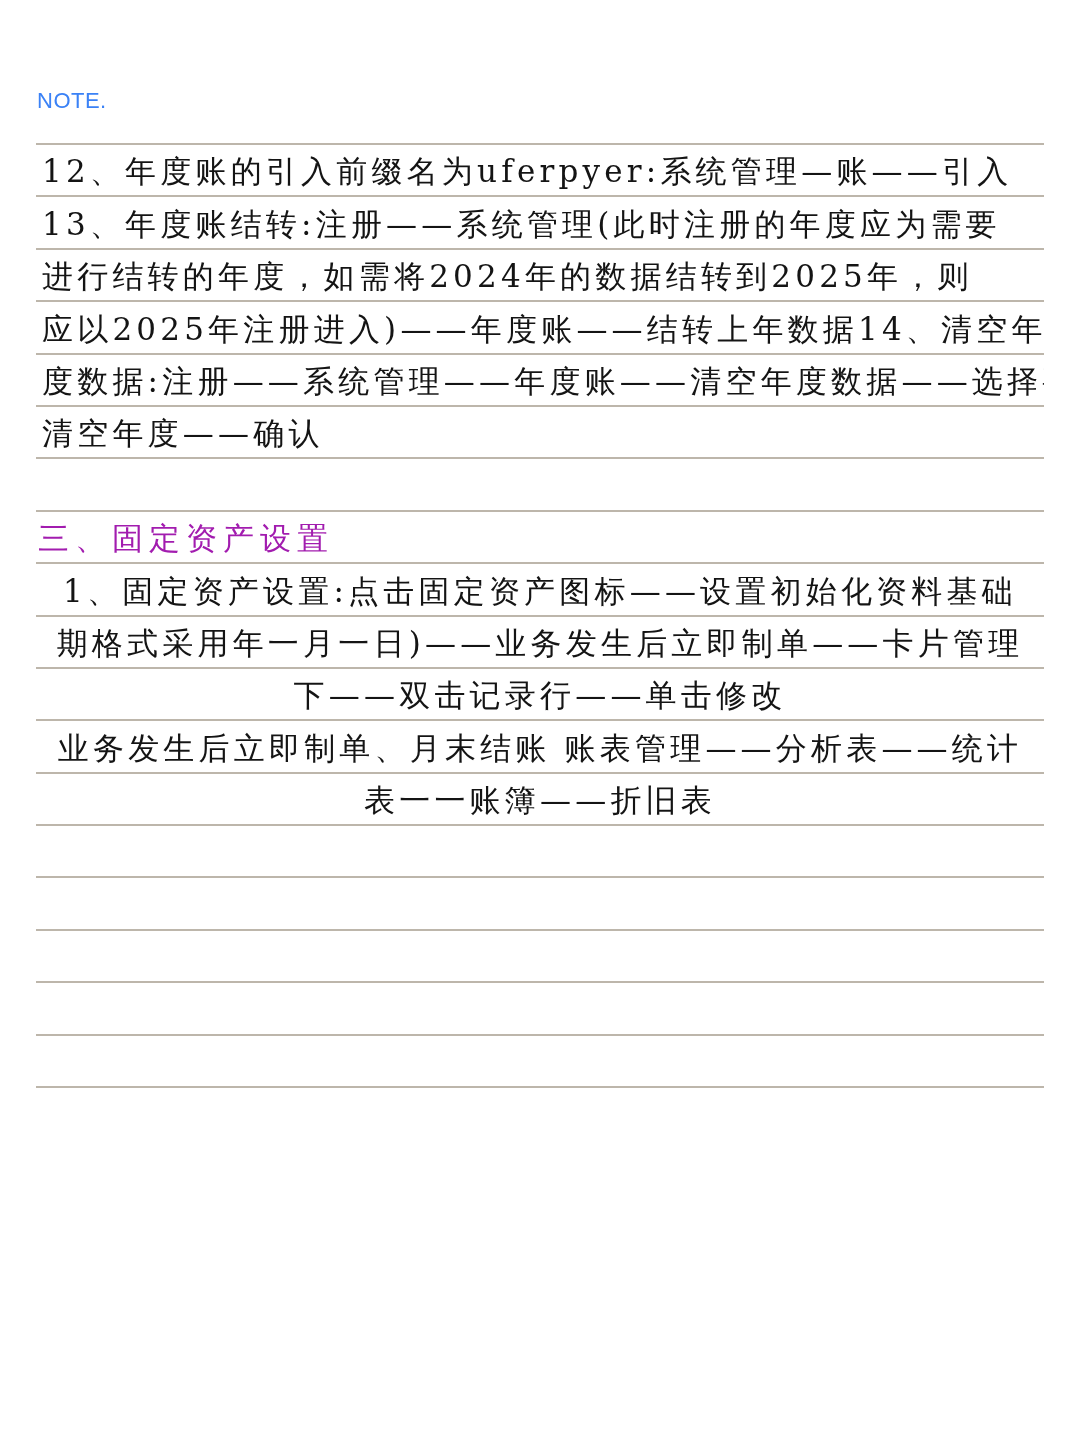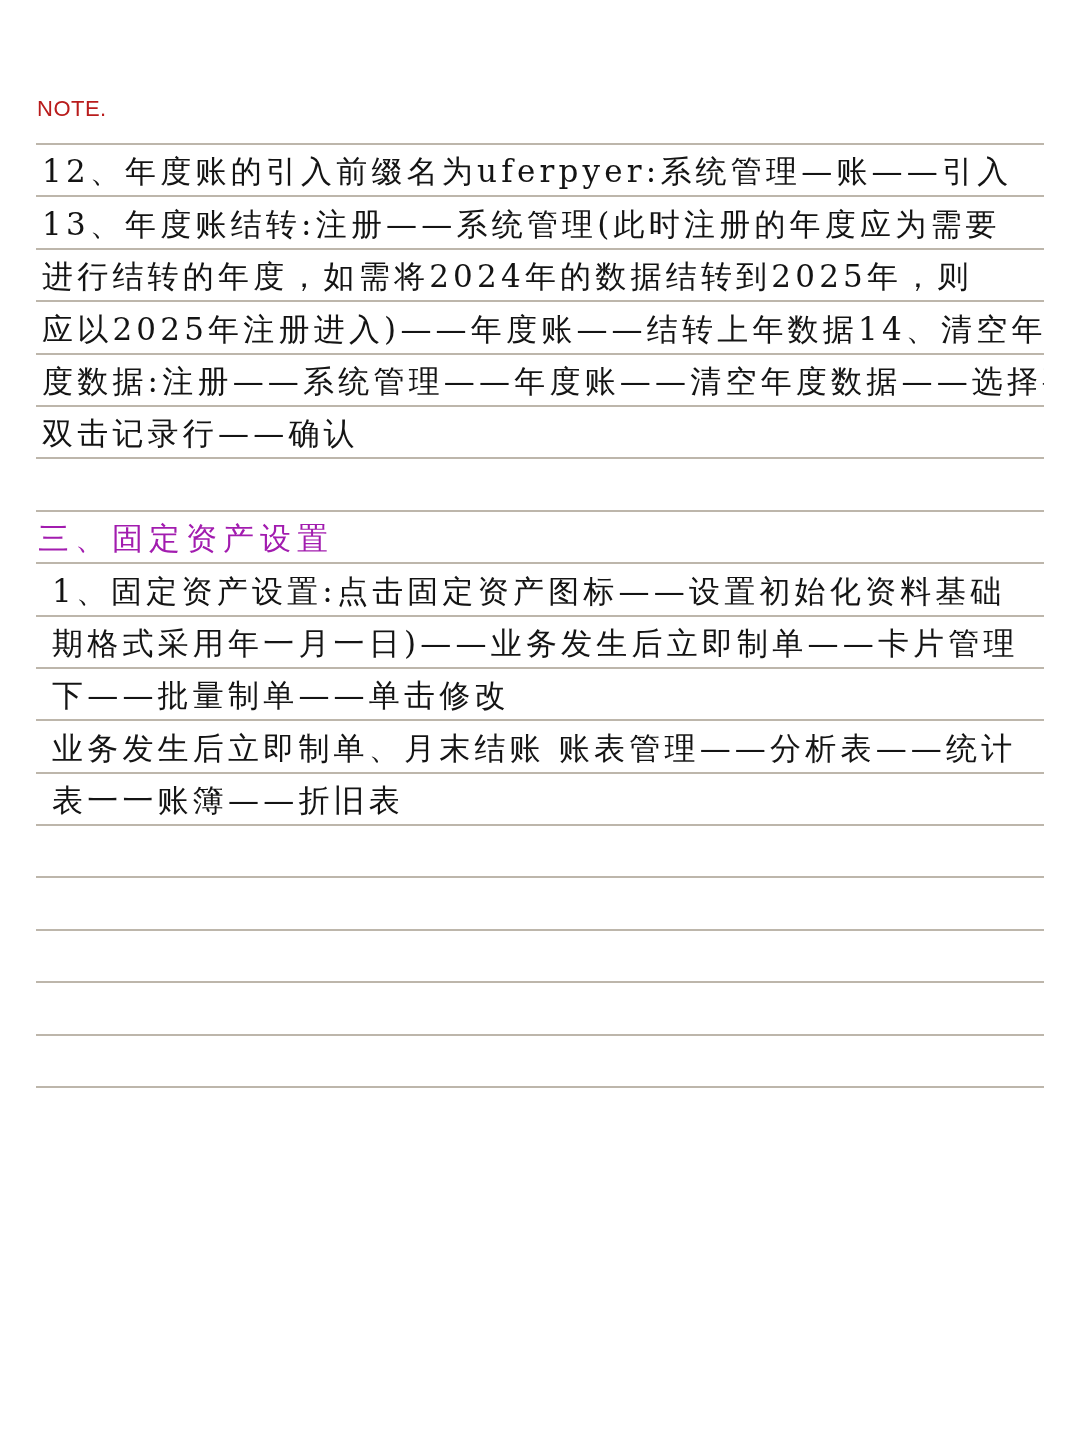--- a/index.html
+++ b/index.html
@@ -14,22 +14,21 @@
       overflow: hidden;
       font-family: "DejaVu Serif", "Liberation Serif", serif;
     }
     .note-label {
       position: absolute;
       left: 37px;
       top: 88px;
       font-family: "Liberation Sans", "DejaVu Sans", sans-serif;
       font-size: 22px;
       letter-spacing: 0.5px;
-      color: #b91c1c;
-      margin-top: 8px;
+      color: #3b82f6;
     }
     .paper {
       position: absolute;
       left: 36px;
       top: 143px;
       width: 1008px;
     }
     .row {
       position: relative;
       height: 52.4px;
@@ -51,21 +50,22 @@
       white-space: nowrap;
       overflow: hidden;
       font-family: "DejaVu Serif", "Liberation Serif", serif;
     }
     .row-text.heading {
       left: 2px;
       color: #a21caf;
       letter-spacing: 6px;
     }
     .row-text.indent0 {
-      left: 16px;
+      left: 0;
+      text-align: center;
     }
   </style>
 </head>
 <body>
 
 <div class="note-label">NOTE.</div>
 
 <div class="paper">
   <div class="row">
       <span class="row-text">12、年度账的引入前缀名为uferpyer:系统管理—账——引入</span>
@@ -76,36 +76,36 @@
   <div class="row">
       <span class="row-text">进行结转的年度，如需将2024年的数据结转到2025年，则</span>
     </div>
   <div class="row">
       <span class="row-text">应以2025年注册进入)——年度账——结转上年数据14、清空年</span>
     </div>
   <div class="row">
       <span class="row-text">度数据:注册——系统管理——年度账——清空年度数据——选择要</span>
     </div>
   <div class="row">
-      <span class="row-text">双击记录行——确认</span>
+      <span class="row-text">清空年度——确认</span>
     </div>
   <div class="row">
       <span class="row-text"></span>
     </div>
   <div class="row">
       <span class="row-text heading">三、固定资产设置</span>
     </div>
   <div class="row">
       <span class="row-text indent0">1、固定资产设置:点击固定资产图标——设置初始化资料基础</span>
     </div>
   <div class="row">
       <span class="row-text indent0">期格式采用年一月一日)——业务发生后立即制单——卡片管理</span>
     </div>
   <div class="row">
-      <span class="row-text indent0">下——批量制单——单击修改</span>
+      <span class="row-text indent0">下——双击记录行——单击修改</span>
     </div>
   <div class="row">
       <span class="row-text indent0">业务发生后立即制单、月末结账 账表管理——分析表——统计</span>
     </div>
   <div class="row">
       <span class="row-text indent0">表一一账簿——折旧表</span>
     </div>
   <div class="row">
       <span class="row-text"></span>
     </div>

